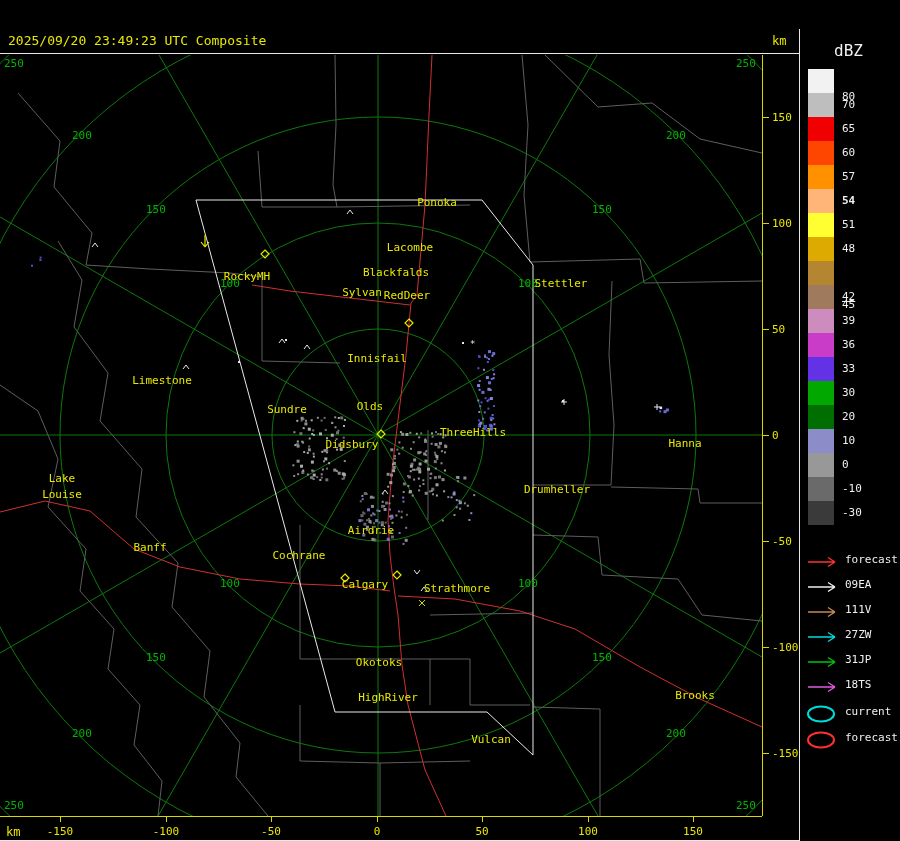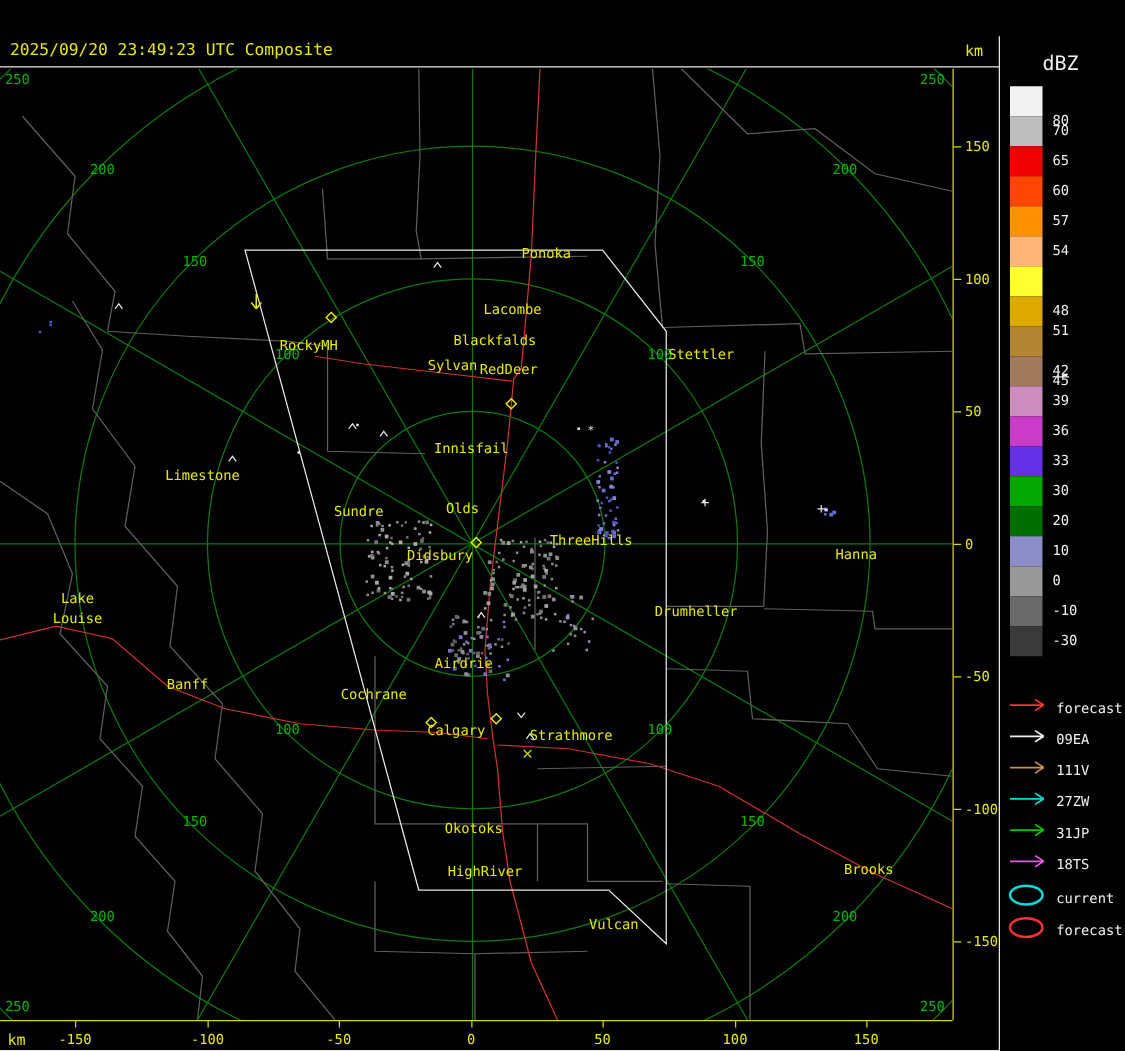--- a/index.html
+++ b/index.html
@@ -26,21 +26,21 @@
     border-top:1px solid #d8d800;}
   .xtick{position:absolute;top:0;width:1px;height:5px;background:#d8d800;}
   .xlabel{position:absolute;top:8px;width:44px;margin-left:-22px;text-align:center;color:#e8e800;font-size:11px;}
   .xunit{position:absolute;left:6px;top:8px;color:#e8e800;font-size:12px;}
   #separator{position:absolute;left:799px;top:29px;width:1px;height:812px;background:#e8e8e8;}
   #bottom-line{position:absolute;left:0;top:840px;width:900px;height:1px;background:#e8e8e8;}
   #right-panel{position:absolute;left:800px;top:29px;width:100px;height:812px;background:#000;}
   .dbz{position:absolute;left:34px;top:12px;color:#f0f0f0;font-size:16px;}
   .cb-swatch{position:absolute;left:8px;width:26px;height:24px;}
   .cb-label{position:absolute;left:42px;color:#f0f0f0;font-size:11px;}
-  .lg-row{position:absolute;left:6px;height:20px;display:flex;align-items:flex-end;}
+  .lg-row{position:absolute;left:6px;height:20px;display:flex;align-items:flex-start;}
   .lg-label{color:#f0f0f0;font-size:11px;margin-left:5px;}
 </style>
 </head>
 <body>
 
 <div id="app">
 
 
   <div class="header-row">
     <span class="datetime">2025/09/20 23:49:23 UTC Composite</span>
@@ -548,23 +548,23 @@
         <div class="cb-label" style="top: 61px;">80</div>
         <div class="cb-swatch" style="top: 64px; background: rgb(190, 190, 190);"></div>
         <div class="cb-label" style="top: 69px;">70</div>
         <div class="cb-swatch" style="top: 88px; background: rgb(240, 0, 0);"></div>
         <div class="cb-label" style="top: 93px;">65</div>
         <div class="cb-swatch" style="top: 112px; background: rgb(255, 70, 0);"></div>
         <div class="cb-label" style="top: 117px;">60</div>
         <div class="cb-swatch" style="top: 136px; background: rgb(255, 144, 0);"></div>
         <div class="cb-label" style="top: 141px;">57</div>
         <div class="cb-swatch" style="top: 160px; background: rgb(255, 180, 120);"></div>
-        <div class="cb-label" style="top: 165px;">54</div>
+        <div class="cb-label" style="top: 165px; font-weight: bold;">54</div>
         <div class="cb-swatch" style="top: 184px; background: rgb(255, 255, 50);"></div>
-        <div class="cb-label" style="top: 189px; margin-top: 40px;">51</div>
+        <div class="cb-label" style="top: 189px;">51</div>
         <div class="cb-swatch" style="top: 208px; background: rgb(220, 170, 0);"></div>
         <div class="cb-label" style="top: 213px;">48</div>
         <div class="cb-swatch" style="top: 232px; background: rgb(180, 134, 50);"></div>
         <div class="cb-label" style="top: 237px; margin-top: 32px;">45</div>
         <div class="cb-swatch" style="top: 256px; background: rgb(160, 122, 92);"></div>
         <div class="cb-label" style="top: 261px; text-decoration: underline;">42</div>
         <div class="cb-swatch" style="top: 280px; background: rgb(204, 140, 190);"></div>
         <div class="cb-label" style="top: 285px;">39</div>
         <div class="cb-swatch" style="top: 304px; background: rgb(200, 60, 200);"></div>
         <div class="cb-label" style="top: 309px;">36</div>

